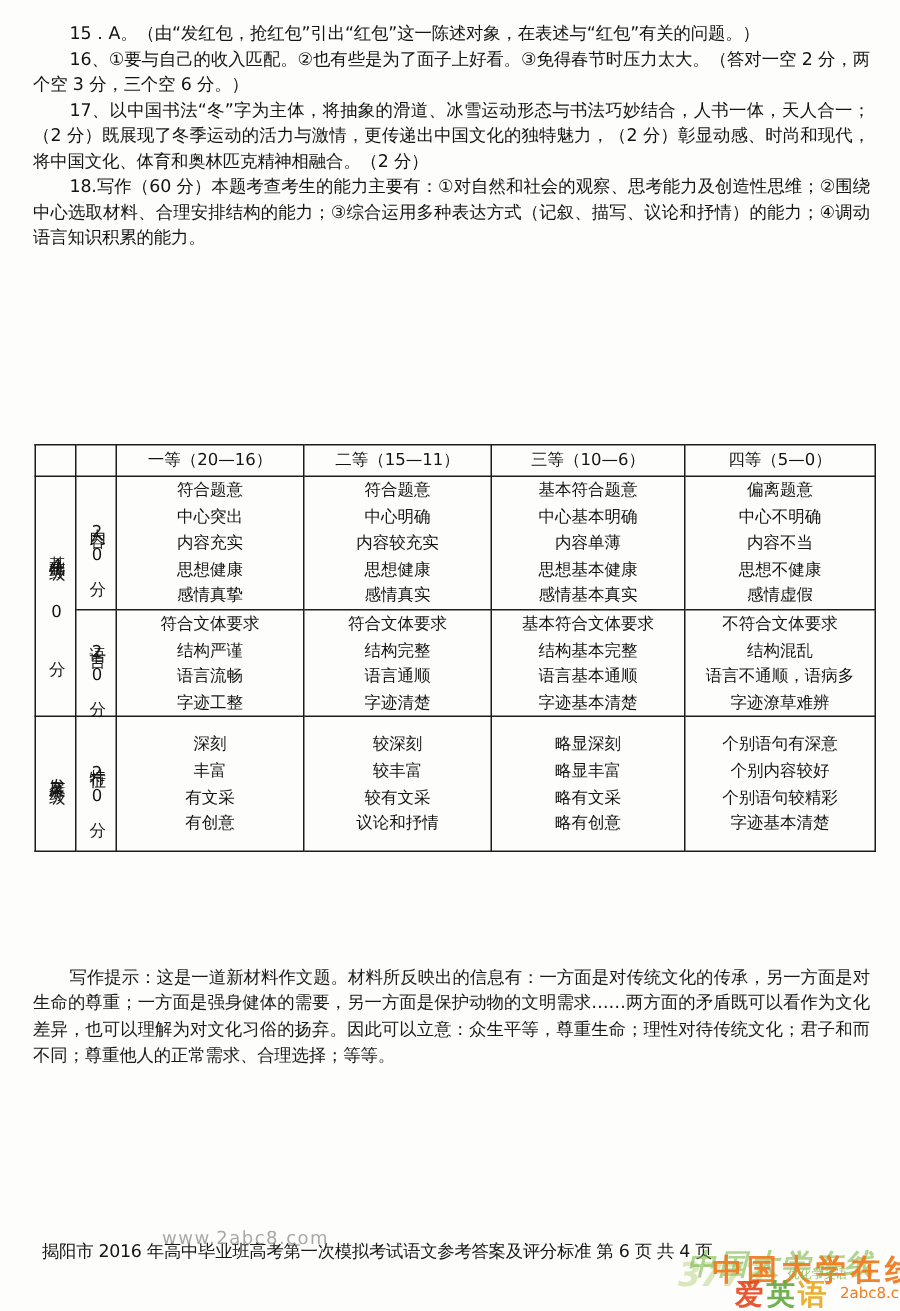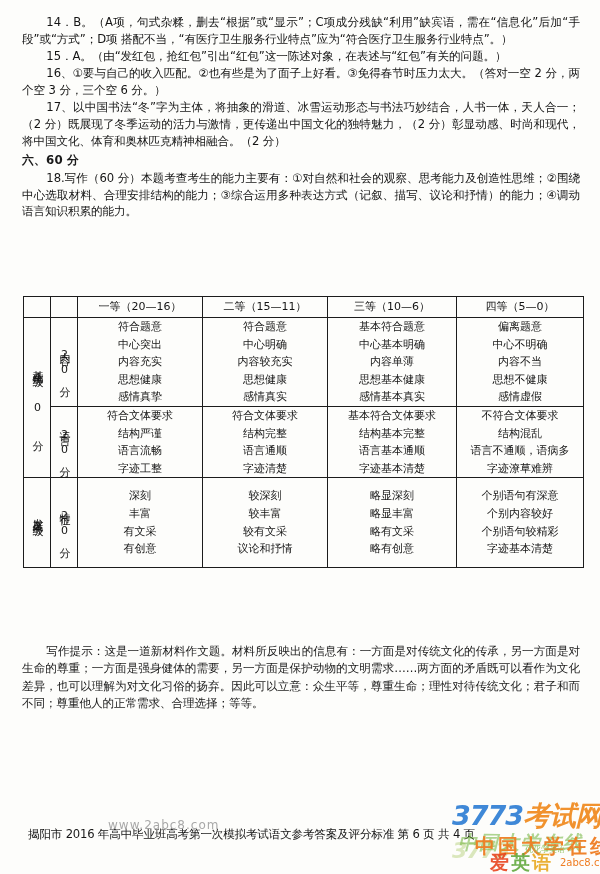--- a/index.html
+++ b/index.html
@@ -205,25 +205,23 @@
     opacity: 0.75;
     letter-spacing: -1px;
   }
 </style>
 </head>
 <body>
 
 <div class="page">
 
   <div class="doc-body">
-    <p class="para indent">14．B。（A项，句式杂糅，删去“根据”或“显示”；C项成分残缺“利用”缺宾语，需在“信息化”后加“手段”或“方式”；D项 搭配不当，“有医疗卫生服务行业特点”应为“符合医疗卫生服务行业特点”。）</p>
     <p class="para indent">15．A。（由“发红包，抢红包”引出“红包”这一陈述对象，在表述与“红包”有关的问题。）</p>
     <p class="para indent">16、①要与自己的收入匹配。②也有些是为了面子上好看。③免得春节时压力太大。（答对一空 2 分，两个空 3 分，三个空 6 分。）</p>
     <p class="para indent">17、以中国书法“冬”字为主体，将抽象的滑道、冰雪运动形态与书法巧妙结合，人书一体，天人合一；（2 分）既展现了冬季运动的活力与激情，更传递出中国文化的独特魅力，（2 分）彰显动感、时尚和现代，将中国文化、体育和奥林匹克精神相融合。（2 分）</p>
-    <p class="section-head">六、60 分</p>
     <p class="para indent">18.写作（60 分）本题考查考生的能力主要有：①对自然和社会的观察、思考能力及创造性思维；②围绕中心选取材料、合理安排结构的能力；③综合运用多种表达方式（记叙、描写、议论和抒情）的能力；④调动语言知识积累的能力。</p>
   </div>
 
   <div class="grade-table-wrap">
     <table class="grade-table">
       <tbody>
         <tr>
           <td class="col-a hdr"></td>
           <td class="col-b hdr"></td>
           <td class="col-1 hdr">一等（20—16）</td>
@@ -332,21 +330,20 @@
     </table>
   </div>
 
   <div class="writing-tip">
     <p class="indent">写作提示：这是一道新材料作文题。材料所反映出的信息有：一方面是对传统文化的传承，另一方面是对生命的尊重；一方面是强身健体的需要，另一方面是保护动物的文明需求……两方面的矛盾既可以看作为文化差异，也可以理解为对文化习俗的扬弃。因此可以立意：众生平等，尊重生命；理性对待传统文化；君子和而不同；尊重他人的正常需求、合理选择；等等。</p>
   </div>
 
   <div class="footer">揭阳市 2016 年高中毕业班高考第一次模拟考试语文参考答案及评分标准 第 6 页 共 4 页</div>
 
   <div class="wm wm-faint">3773</div>
-  <div class="wm wm-3773"><span class="blue">3773</span><span class="org">考试网</span></div>
   <div class="wm wm-cn2">中国大学在线</div>
   <div class="wm wm-cn">中国大学在线</div>
   <div class="wm wm-aiyy"><span class="g1">爱</span><span class="g2">英</span><span class="g3">语</span></div>
   <div class="wm wm-eng">优化学英语</div>
   <div class="wm wm-2abc8">2abc8.com</div>
   <div class="wm wm-2abc8b">www.2abc8.com</div>
 
 </div>
 
 </body></html>

